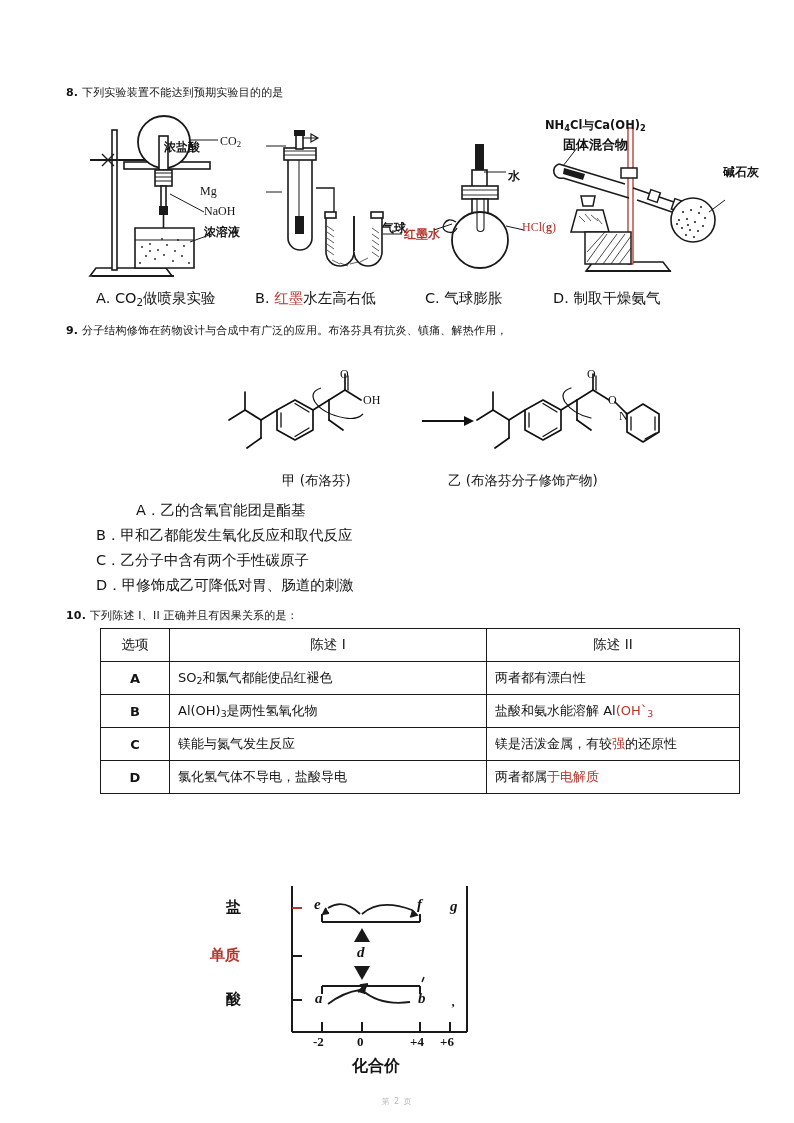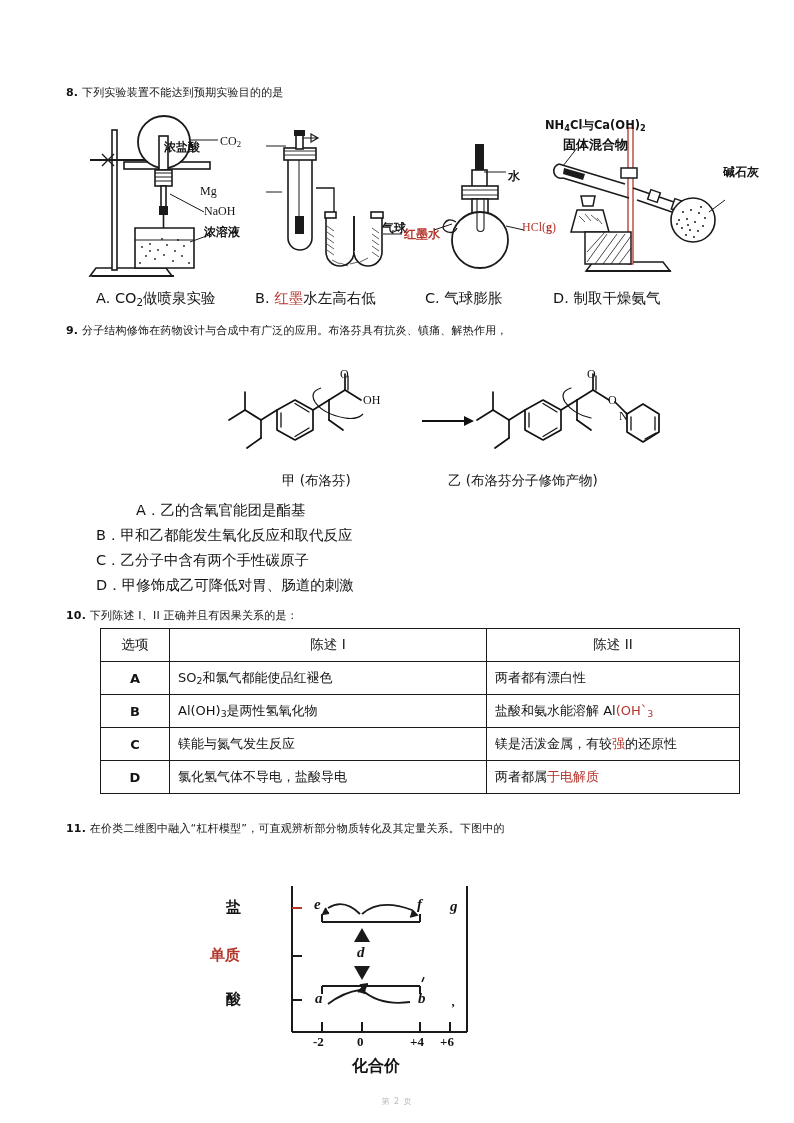--- a/index.html
+++ b/index.html
@@ -490,24 +490,20 @@
         <td>镁是活泼金属，有较<span class="red">强</span>的还原性</td>
       </tr>
       <tr>
         <td class="col-opt">D</td>
         <td class="col-1">氯化氢气体不导电，盐酸导电</td>
         <td>两者都属<span class="red">于电解质</span></td>
       </tr>
     </tbody>
   </table>
 
-  <div class="qline" style="left:66px; top:818px;">
-    <span class="qnum">11.</span>
-    <span>在价类二维图中融入“杠杆模型”，可直观辨析部分物质转化及其定量关系。下图中的</span>
-  </div>
 
   <div id="q11-chart">
     <svg width="260" height="210" viewBox="0 0 260 210">
 
       <g stroke="#1a1a1a" fill="none" stroke-width="2">
         <path d="M40 4 V150"></path>
         <path d="M40 150 H215"></path>
         <path d="M215 4 V150"></path>
       </g>
 

